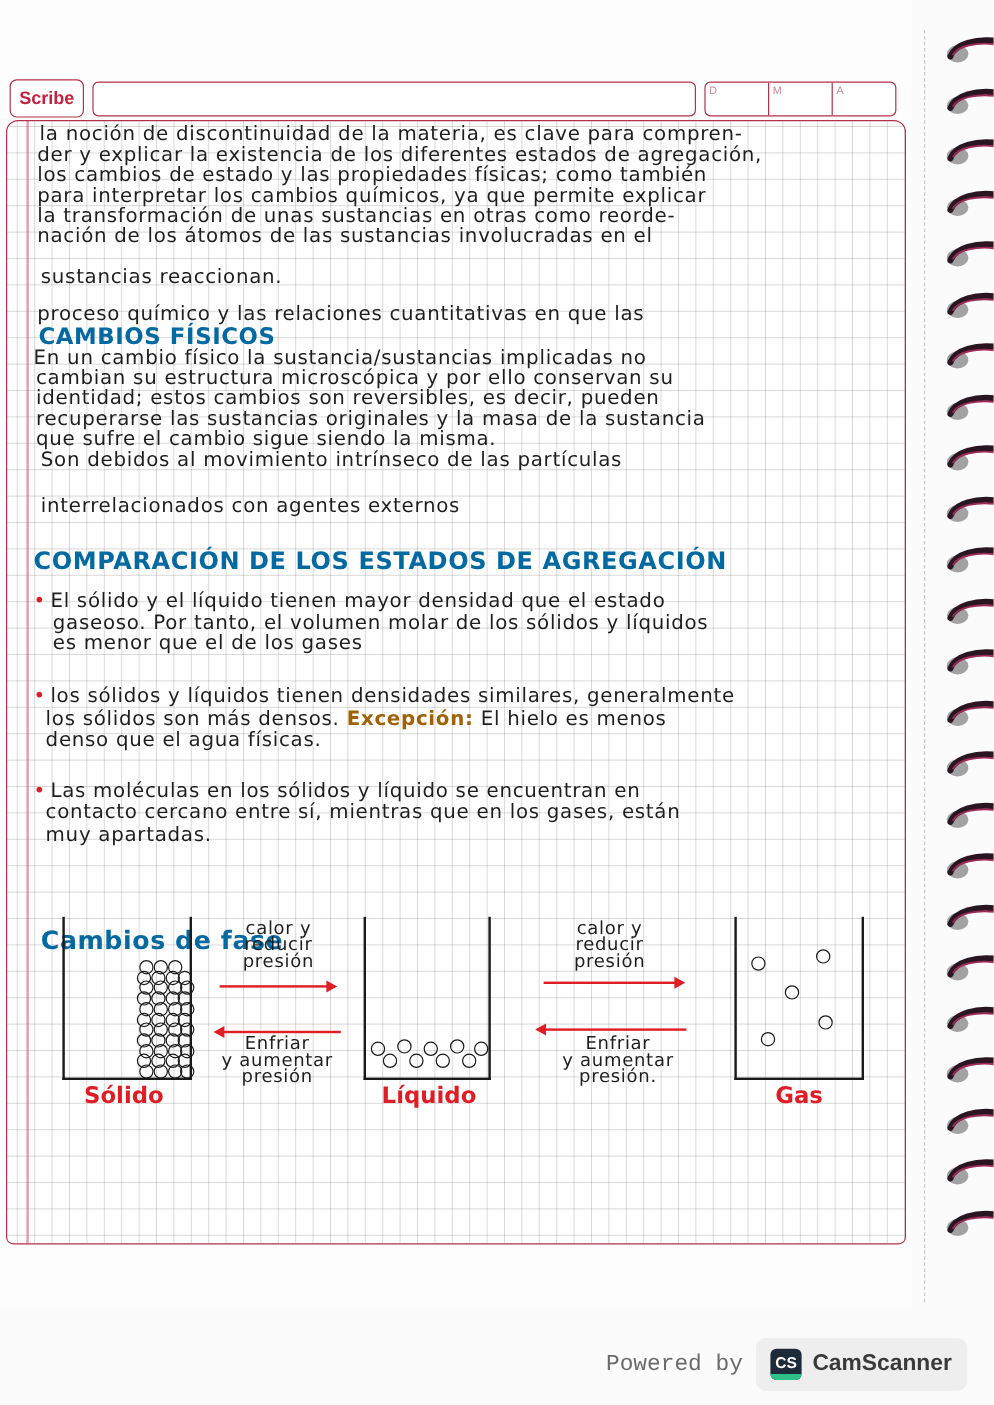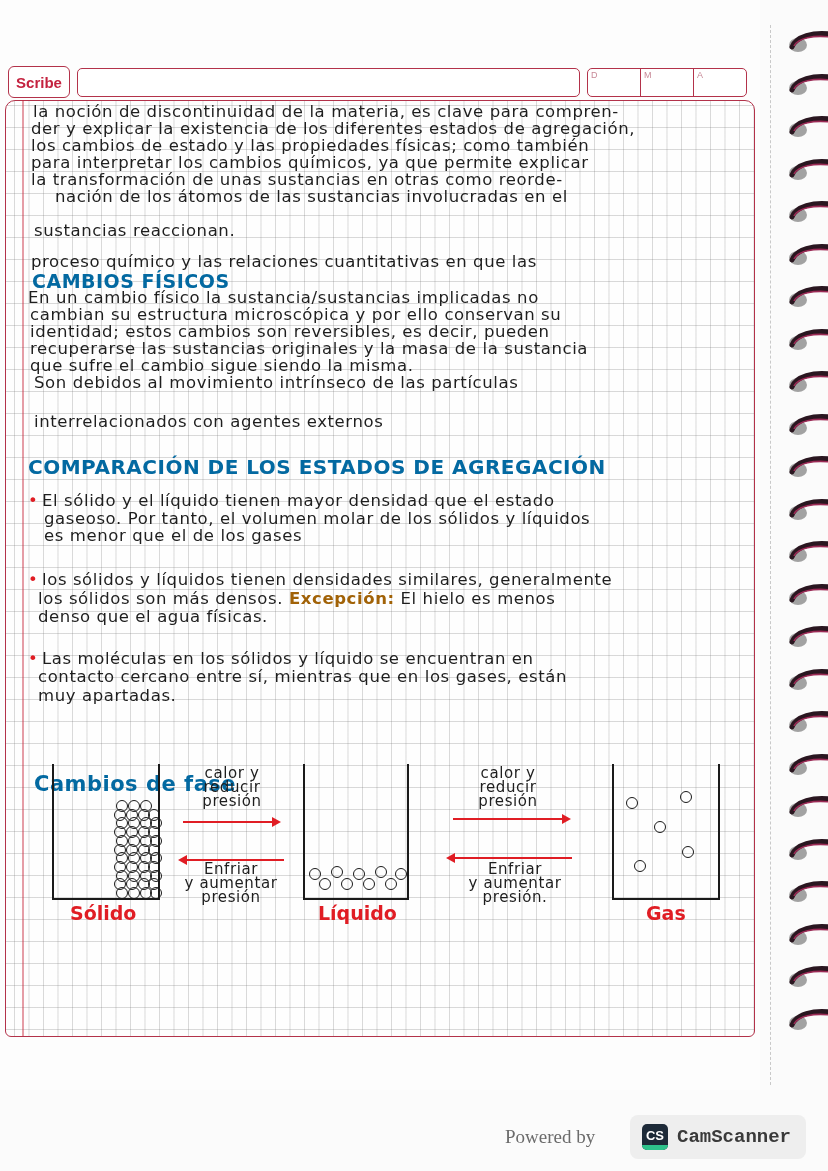--- a/index.html
+++ b/index.html
@@ -92,38 +92,38 @@
   .diag-label {
     position:absolute; color:#1e1e1e; font-size:15px; line-height:14px;
     text-align:center; white-space:pre; letter-spacing:0.6px;
   }
   .state-label {
     position:absolute; color:#e01d24; font-weight:bold; font-size:19px;
   }
   
   .powered {
     position:absolute; left:505px; top:1126px; font-size:19px; color:#6b6b6b;
-    font-family:Liberation Serif, serif;
+    font-family:Liberation Mono, monospace;
   }
   .cs-pill {
     position:absolute; left:630px; top:1115px; width:176px; height:44px;
     background:#eeeeee; border-radius:8px; display:flex; align-items:center;
   }
   .cs-logo {
     margin-left:12px; width:26px; height:26px; border-radius:5px; background:#1d2a38;
     position:relative; display:flex; align-items:center; justify-content:center;
     color:#fff; font-weight:bold; font-size:13px; font-family:"Liberation Sans", sans-serif;
     overflow:hidden;
   }
   .cs-logo::after {
     content:""; position:absolute; left:0; bottom:0; width:100%; height:5px; background:#2ec28b;
   }
   .cs-name {
     margin-left:9px; font-size:19px; font-weight:bold; color:#3a3a3a;
-    font-family:Liberation Mono, monospace;
+    font-family:Liberation Sans, sans-serif;
   }
 </style>
 </head>
 <body>
 
 <div class="page"></div>
 <div class="perforation"></div>
 
 <div class="spiral" id="spiral">
     <div class="ring" style="top: 0px;"><svg width="44" height="24" viewBox="0 0 44 24">
@@ -258,21 +258,21 @@
 
 <div class="grid-box"></div>
 <div class="margin-line"></div>
 
 <div>
   <div class="hand" style="left:33px;top:104px;">la noción de discontinuidad de la materia, es clave para compren-</div>
   <div class="hand" style="left:31px;top:121px;">der y explicar la existencia de los diferentes estados de agregación,</div>
   <div class="hand" style="left:31px;top:138px;">los cambios de estado y las propiedades físicas; como también</div>
   <div class="hand" style="left:31px;top:155px;">para interpretar los cambios químicos, ya que permite explicar</div>
   <div class="hand" style="left:31px;top:172px;">la transformación de unas sustancias en otras como reorde-</div>
-  <div class="hand" style="left:31px;top:189px;margin-left:24px;">nación de los átomos de las sustancias involucradas en el</div>
+  <div class="hand" style="left:31px;top:189px;">nación de los átomos de las sustancias involucradas en el</div>
   <div class="hand" style="left:31px;top:206px;margin-top:48px;">proceso químico y las relaciones cuantitativas en que las</div>
   <div class="hand" style="left:34px;top:223px;">sustancias reaccionan.</div>
 </div>
 
 <div class="heading" style="left:32px;top:270px;font-size:19px;">CAMBIOS FÍSICOS</div>
 <div>
   <div class="hand" style="left:28px;top:290px;">En un cambio físico la sustancia/sustancias implicadas no</div>
   <div class="hand" style="left:30px;top:307px;">cambian su estructura microscópica y por ello conservan su</div>
   <div class="hand" style="left:30px;top:324px;">identidad; estos cambios son reversibles, es decir, pueden</div>
   <div class="hand" style="left:30px;top:341px;">recuperarse las sustancias originales y la masa de la sustancia</div>

